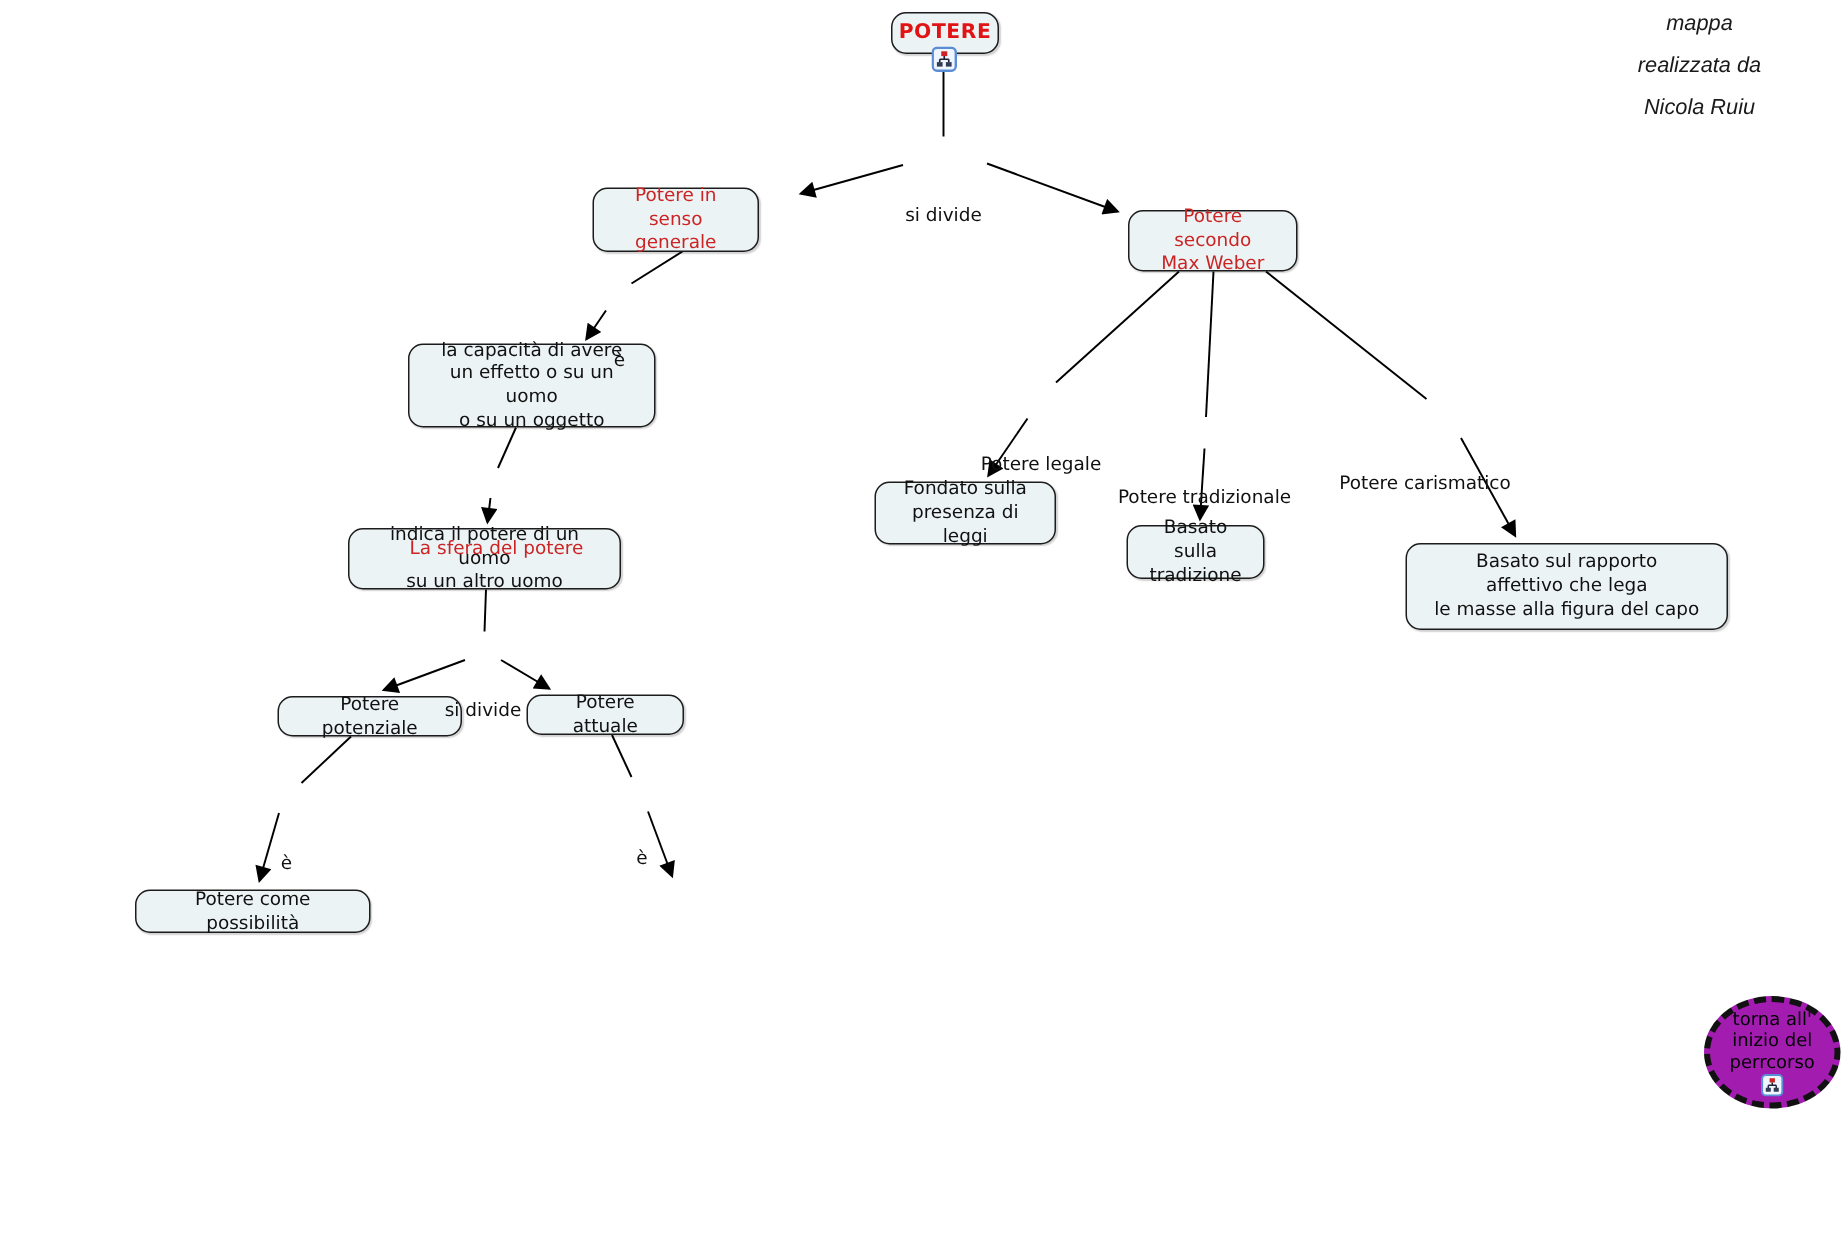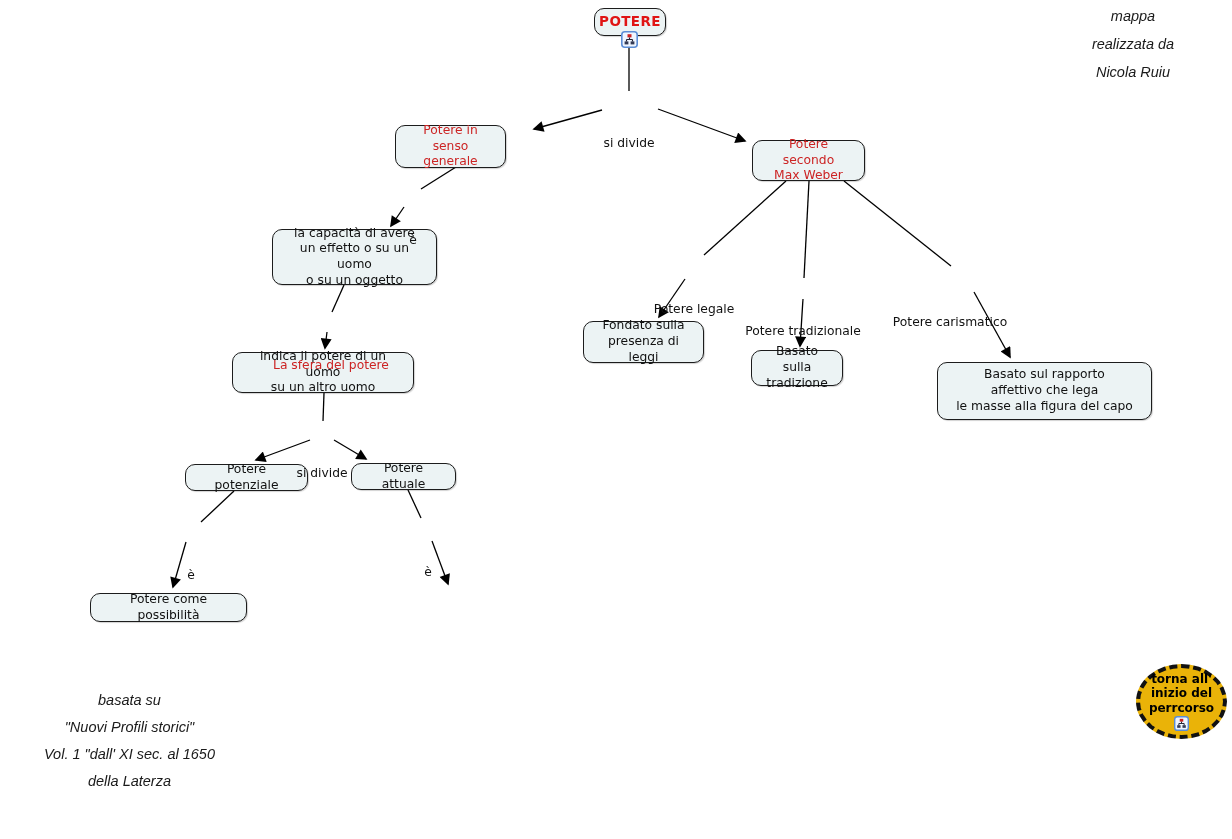--- a/index.html
+++ b/index.html
@@ -18,24 +18,24 @@
   .node.red{color:#cc2424;}
   .node.title{font-weight:bold;color:#e01414;font-size:13.5px;letter-spacing:.4px;}
   .link-label{
     position:absolute;font-size:12.3px;color:#111;text-align:center;
     line-height:1.2;white-space:nowrap;margin-top:43px;
   }
   .link-label.red{color:#cc2424;}
   .cmap-icon{position:absolute;width:17px;height:17px;cursor:pointer;}
   .badge{
     position:absolute;left:1136px;top:664px;width:91px;height:75px;
-    background:#eab308;border:4px dashed #111111;border-radius:50%;
+    background:#a21caf;border:4px dashed #111111;border-radius:50%;
     display:flex;flex-direction:column;align-items:center;justify-content:center;
     font-size:12px;line-height:1.18;color:#000;text-align:center;white-space:pre-line;
-    box-sizing:border-box;cursor:pointer;font-weight:bold;
+    box-sizing:border-box;cursor:pointer;
   }
   .badge .cmap-icon{position:static;width:15px;height:15px;margin-top:1px;}
   .credits{
     position:absolute;font-family:Liberation Sans, sans-serif;
     font-style:italic;color:#1a1a1a;text-align:center;font-size:14.5px;
   }
   .credits div{margin-bottom:12px;}
   #credit-author{left:1048px;top:8px;width:170px;}
   #credit-source{left:22px;top:692px;width:215px;}
   #credit-source div{margin-bottom:11px;}
@@ -137,20 +137,14 @@
       <rect x="9.6" y="10.4" width="3.8" height="3" fill="#333a55"></rect>
     </svg>
   </div>
 
   <div class="credits" id="credit-author">
     <div>mappa</div>
     <div>realizzata da</div>
     <div>Nicola Ruiu</div>
   </div>
 
-  <div class="credits" id="credit-source">
-    <div>basata su</div>
-    <div>"Nuovi Profili storici"</div>
-    <div>Vol. 1 "dall' XI sec. al 1650</div>
-    <div>della Laterza</div>
-  </div>
 
 </div>
 
 </body></html>

